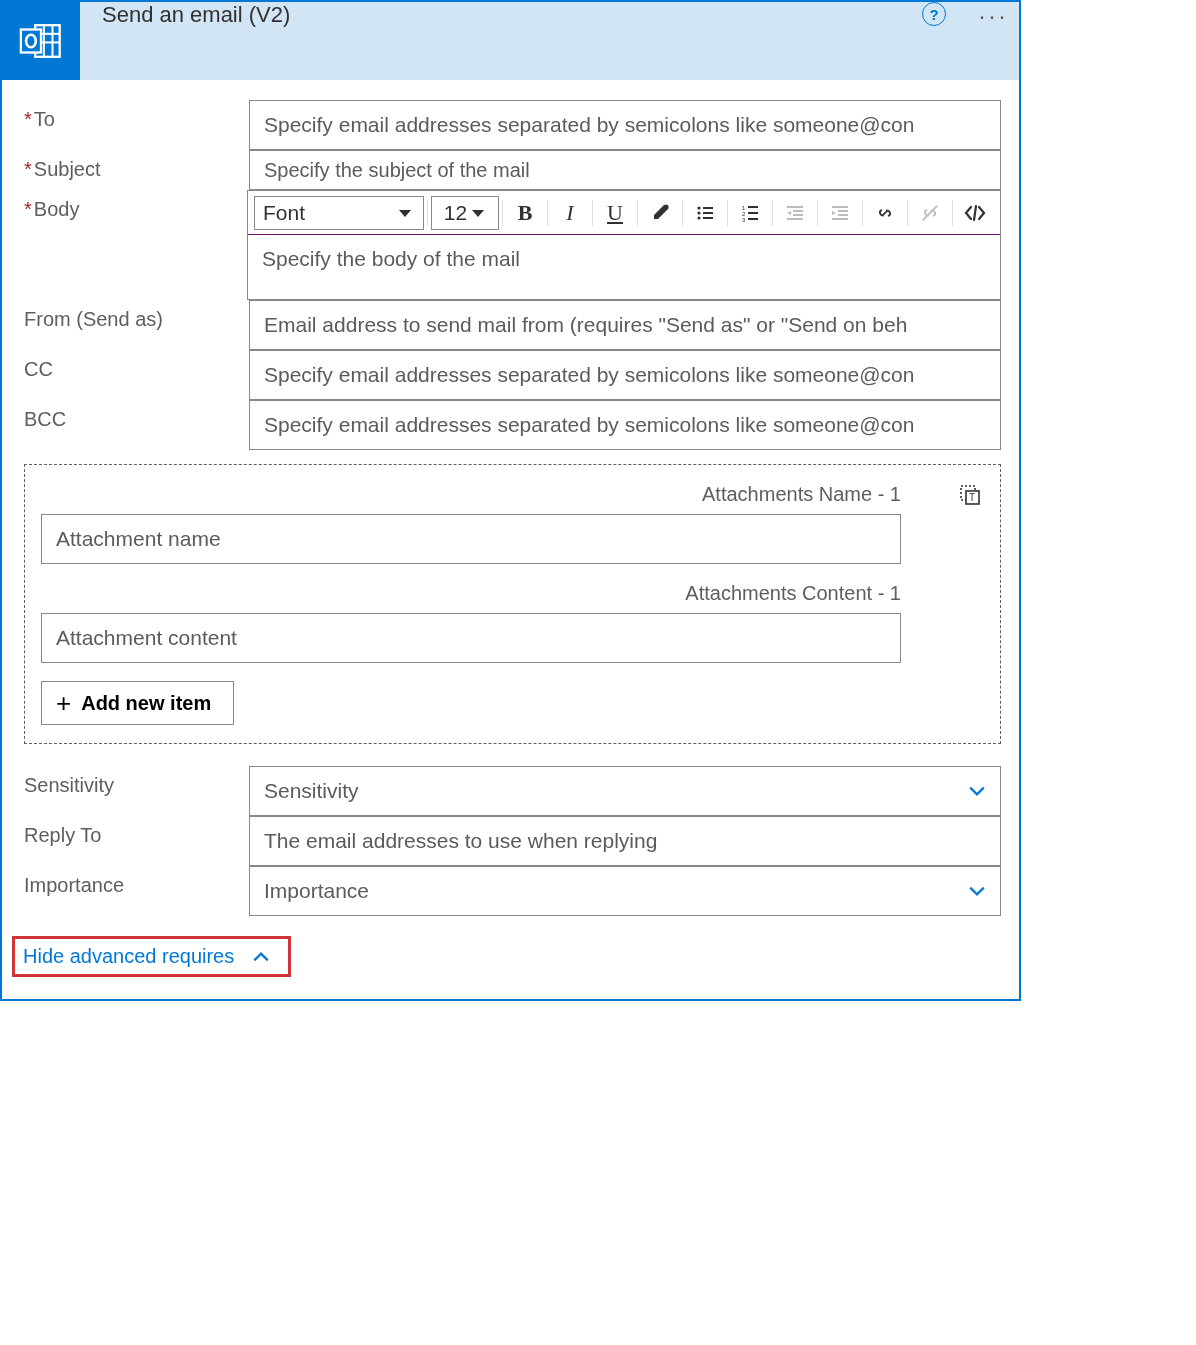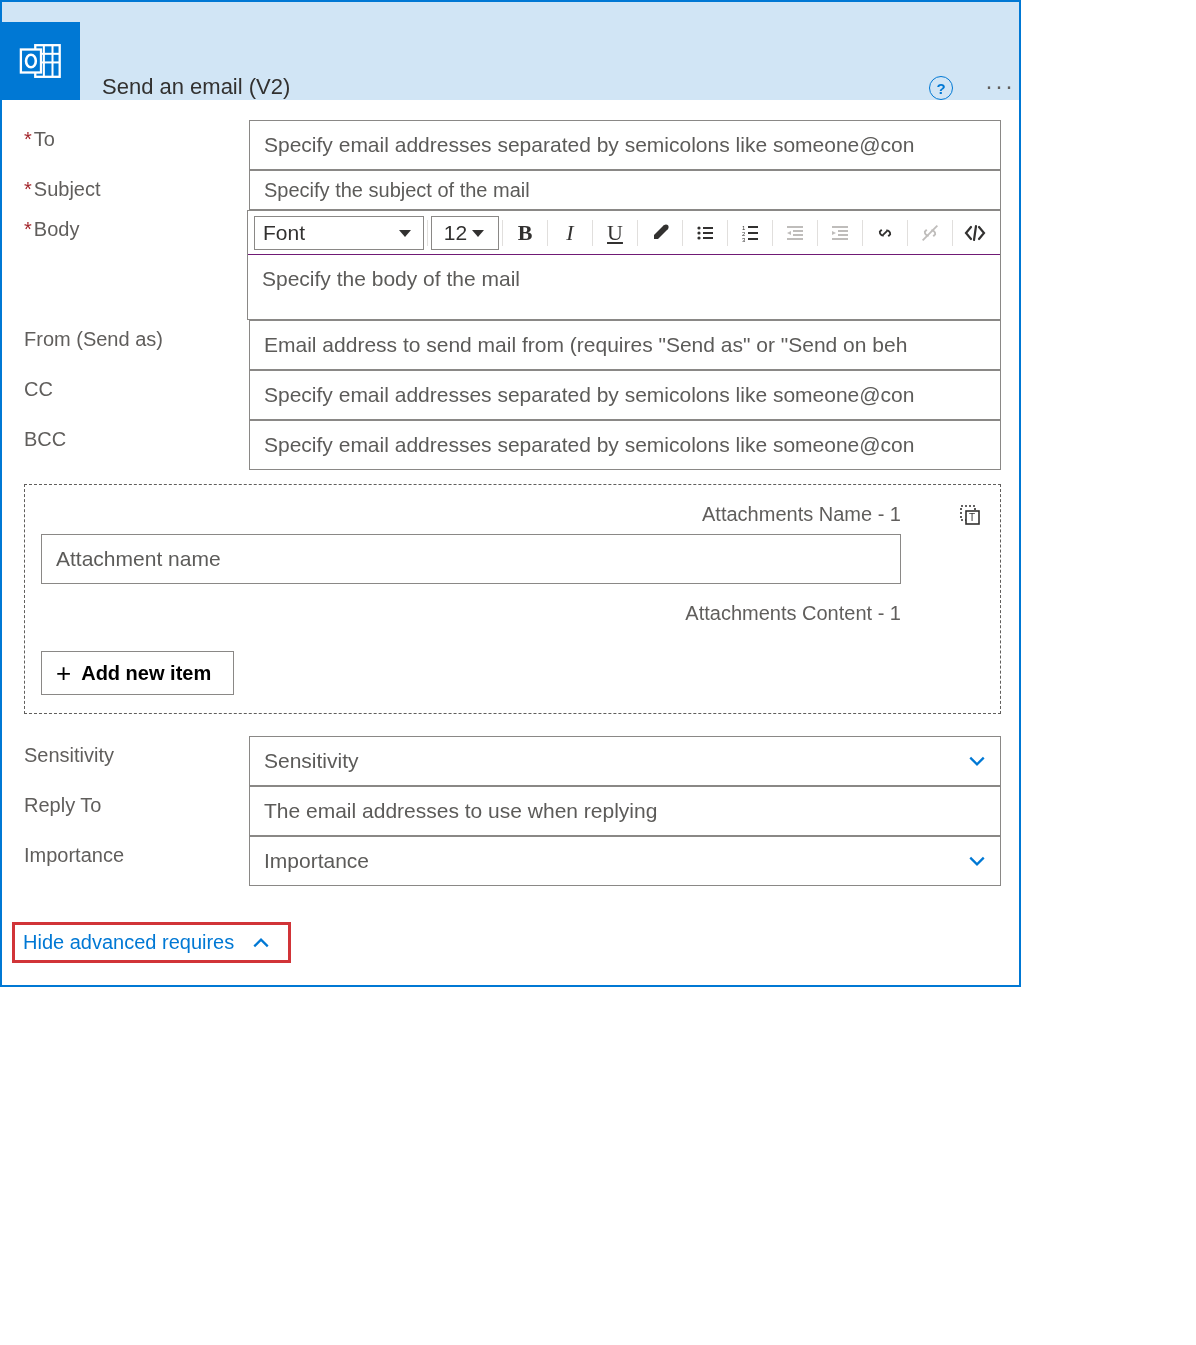--- a/index.html
+++ b/index.html
@@ -10,23 +10,23 @@
     color:#323130;
   }
   .card {
     width:1021px;
     border:2px solid #0078d4;
     background:#fff;
   }
   .header {
     background:#d1e5f5;
     display:flex;
-    align-items:flex-end;
-    height:98px;
-    padding-right:4px;
+    align-items:flex-start;
+    height:78px;
+    padding-right:11px;
   }
   .header .icon-box {
     width:78px;
     height:78px;
     background:#0078d4;
     display:flex;
     align-items:center;
     justify-content:center;
   }
   .header .title {
@@ -354,20 +354,21 @@
           <svg viewBox="0 0 24 24" width="24" height="24">
             <rect x="3" y="3" width="14" height="14" fill="none" stroke="#323130" stroke-width="1.6" stroke-dasharray="2 2"></rect>
             <rect x="8" y="8" width="13" height="13" fill="#fff" stroke="#323130" stroke-width="1.6"></rect>
             <text x="11" y="18" font-size="10" fill="#323130">T</text>
           </svg>
         </div>
       </div>
       <div style="height:18px;"></div>
       <div class="attach-left">
         <div class="attach-label">Attachments Content - 1</div>
+        <input class="txt" placeholder="Attachment content" style="">
       </div>
       <button class="add-btn">
         <span class="plus-ic">+</span>
         <span>Add new item</span>
       </button>
     </div>
 
     <div class="field-row">
       <div class="field-label">Sensitivity</div>
       <div class="field-input">
@@ -378,21 +379,21 @@
             </svg>
         </div>
       </div>
     </div>
 
     <div class="field-row">
       <div class="field-label">Reply To</div>
       <div class="field-input"><input class="txt" placeholder="The email addresses to use when replying" style=""></div>
     </div>
 
-    <div class="field-row" style="margin-bottom:28px;">
+    <div class="field-row" style="margin-bottom:12px;">
       <div class="field-label">Importance</div>
       <div class="field-input">
         <div class="select-box">
           <span>Importance</span>
           <svg class="chev-down" viewBox="0 0 16 16">
               <path d="M2 5 L8 11 L14 5" stroke="#0078d4" stroke-width="2" fill="none"></path>
             </svg>
         </div>
       </div>
     </div>

